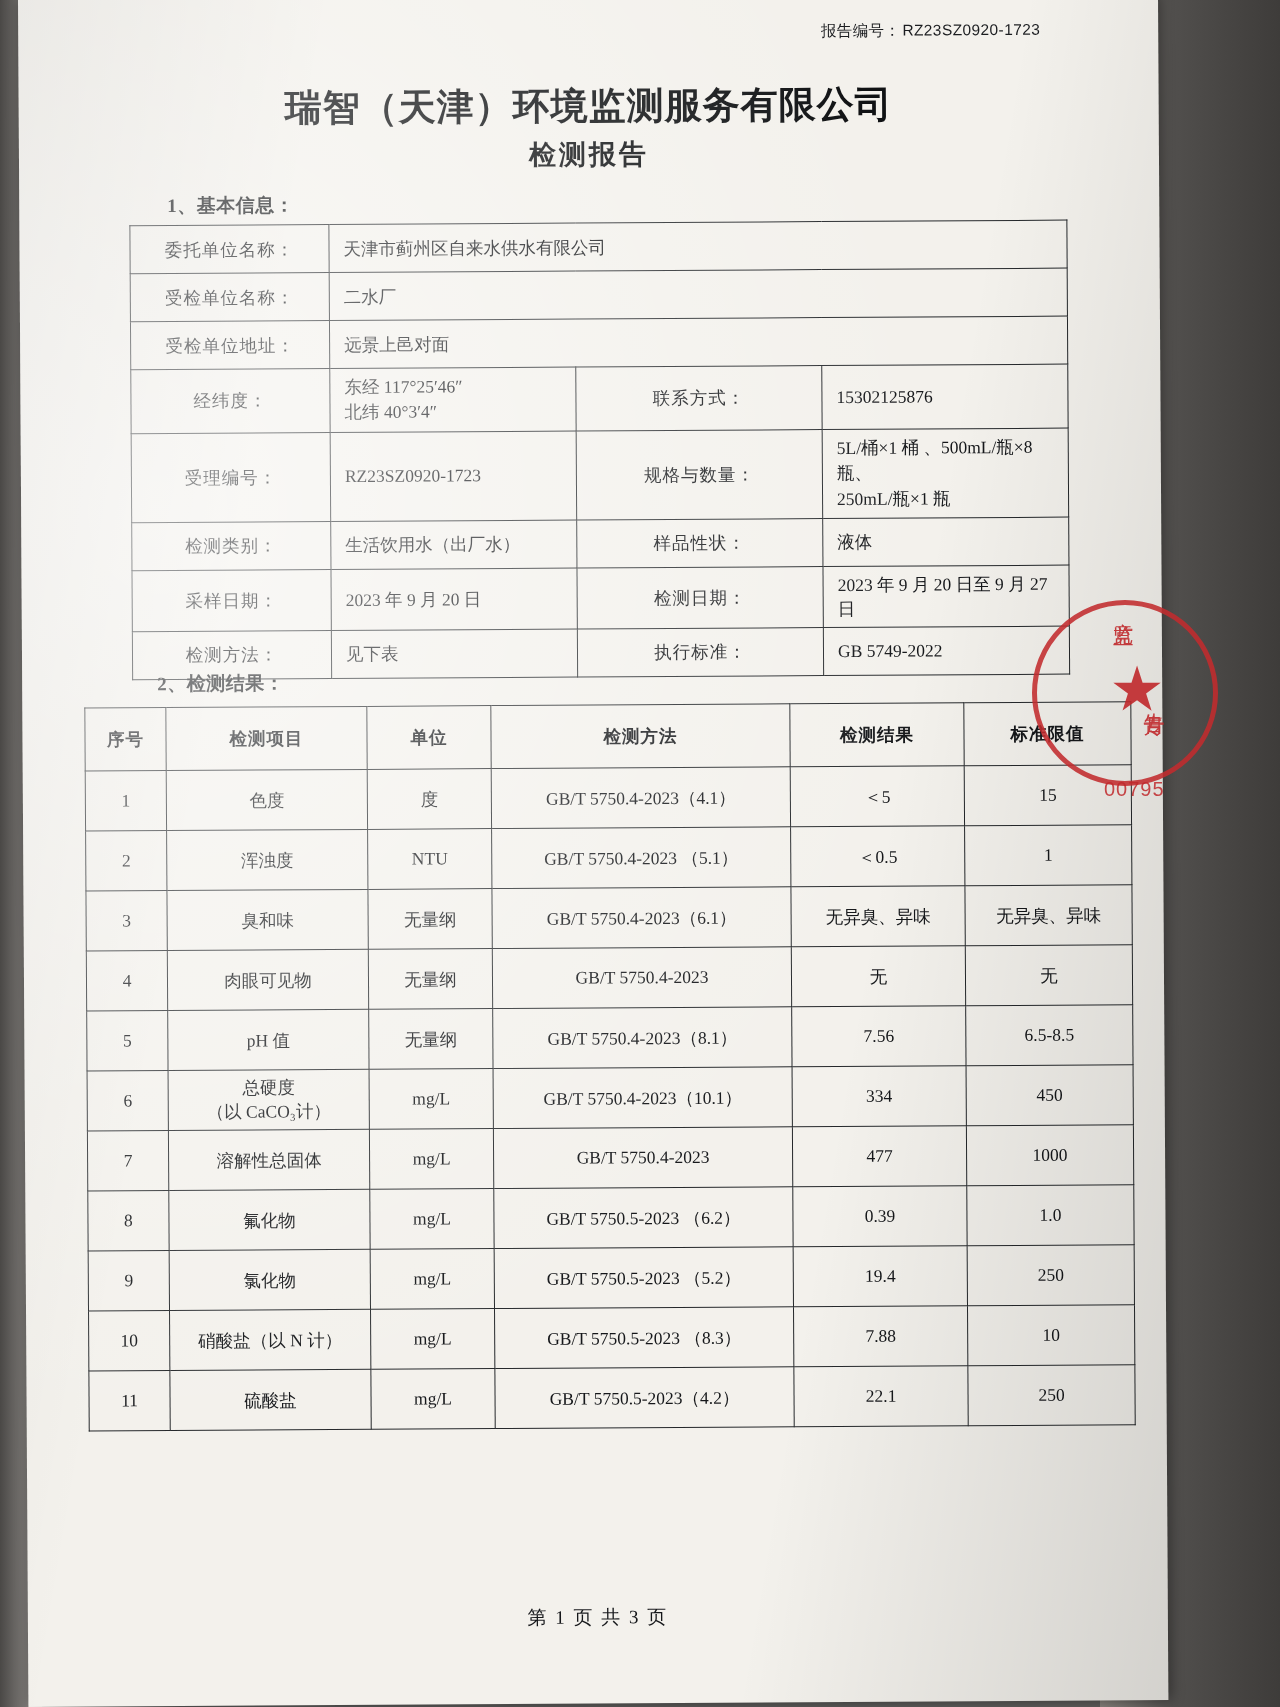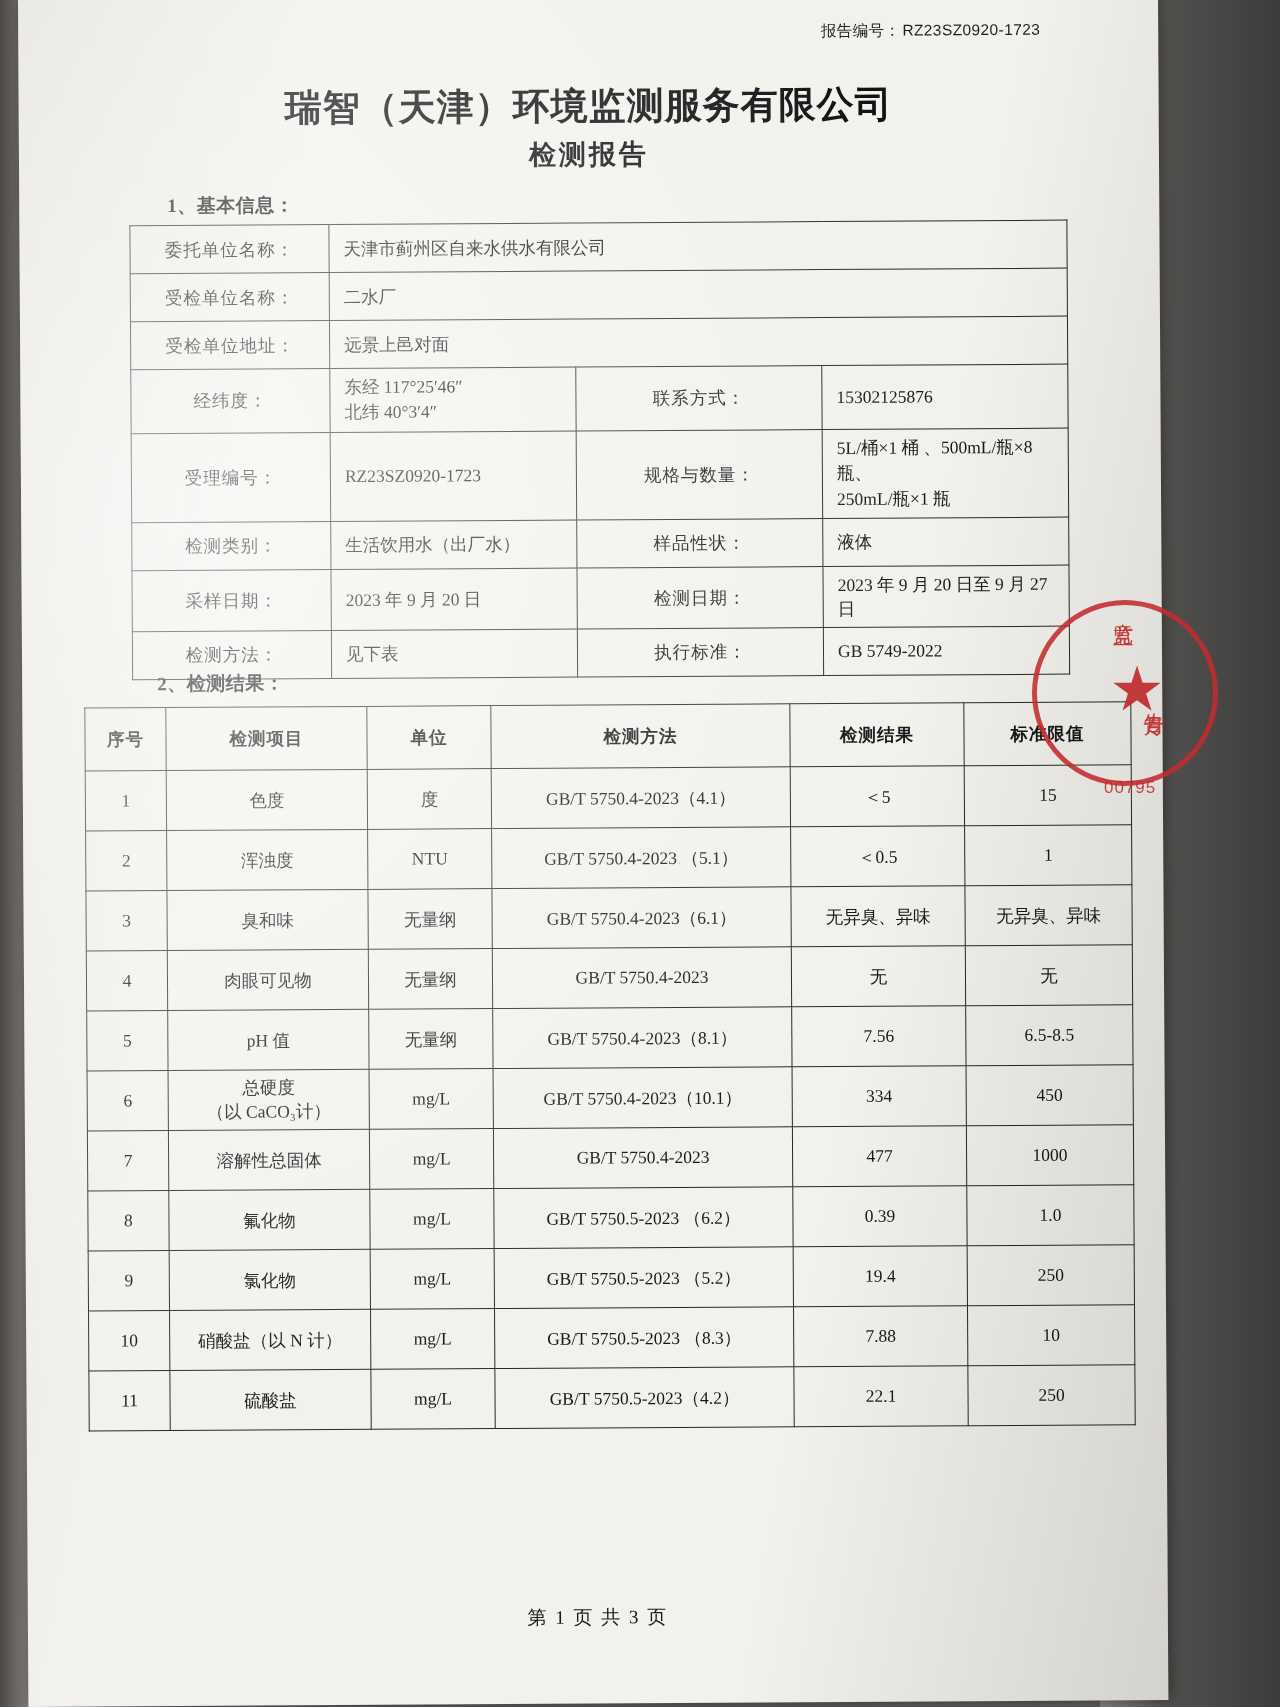--- a/index.html
+++ b/index.html
@@ -214,21 +214,21 @@
     position: absolute;
     left: 36px; top: 96px;
     font-size: 21px;
     letter-spacing: 2px;
     writing-mode: vertical-rl;
     opacity: .9;
   }
   #stamp .num {
     position: absolute;
     left: 0; top: 178px;
-    font-size: 17px;
+    font-size: 20px;
     letter-spacing: 1px;
     opacity: .85;
     font-family: "Liberation Sans", sans-serif;
   }
 </style>
 </head>
 <body>
 
 <div id="page">
   <div id="bg-left"></div>

